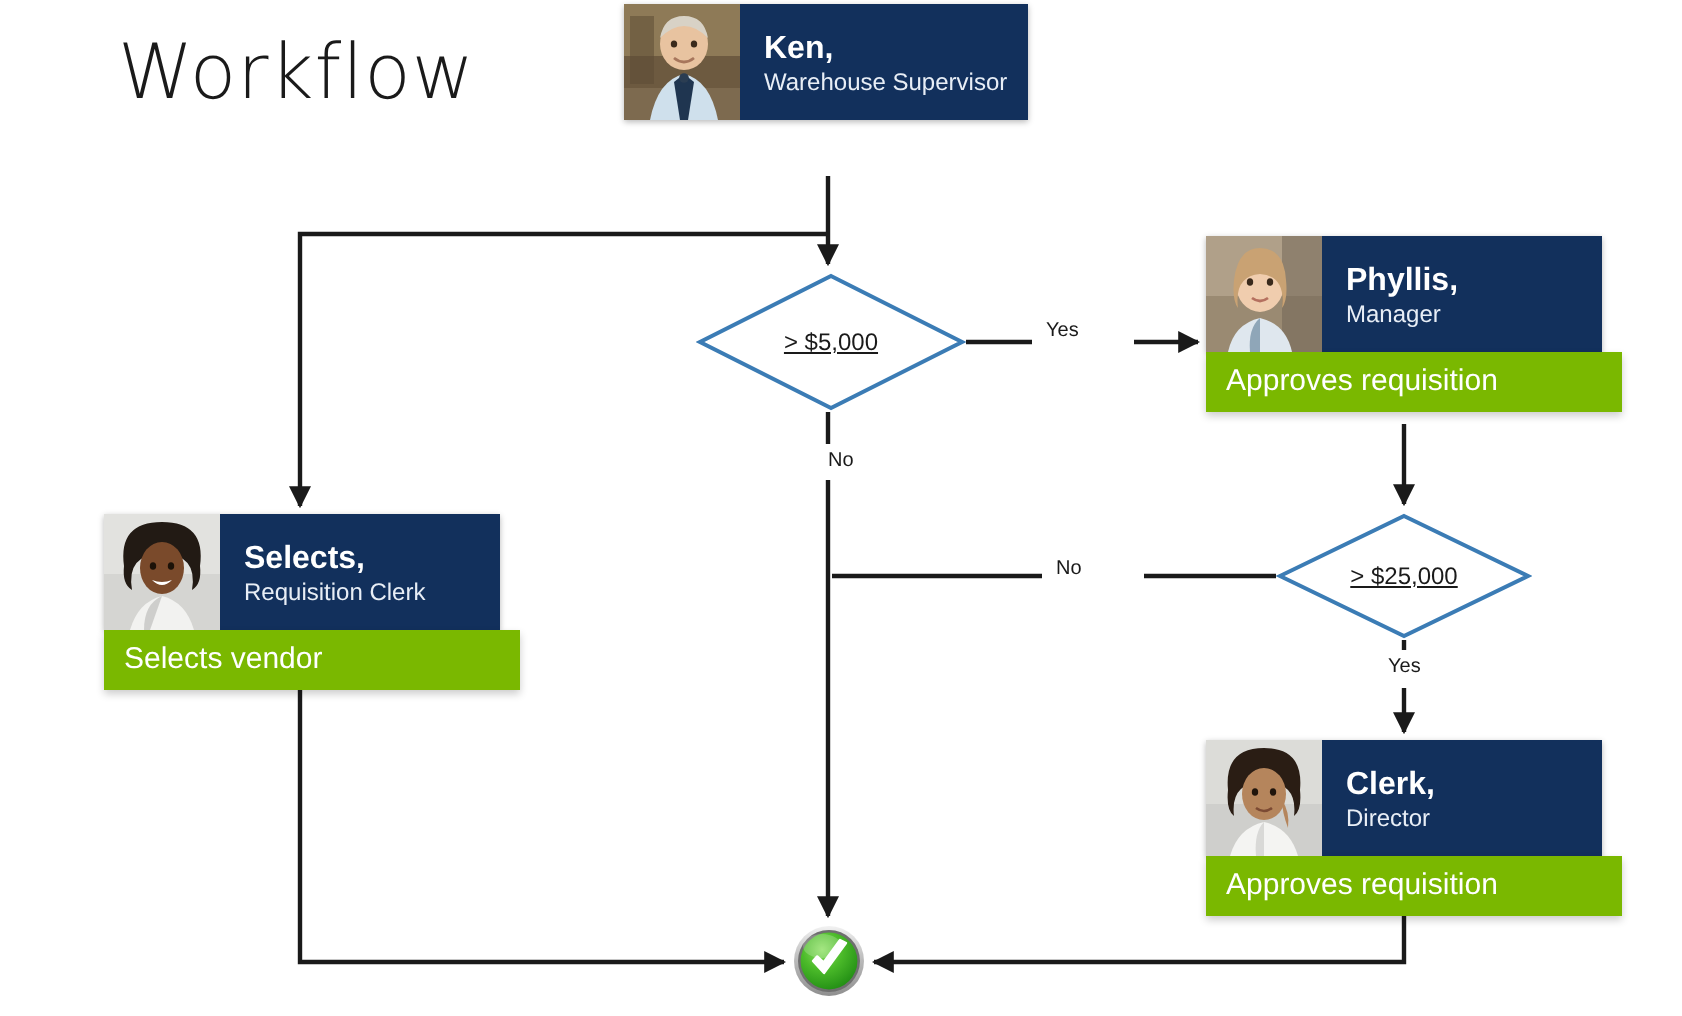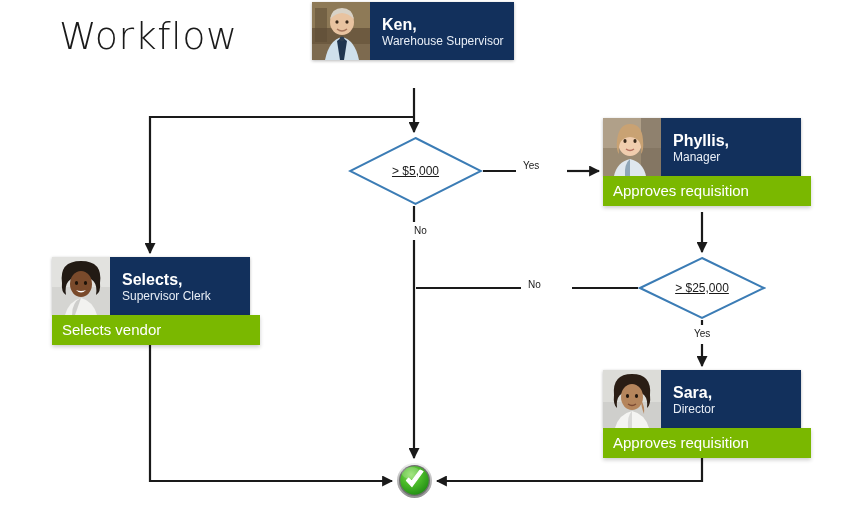--- a/index.html
+++ b/index.html
@@ -282,21 +282,21 @@
           <ellipse cx="29" cy="27" rx="11" ry="13" fill="#7a4a2b"></ellipse>
           <ellipse cx="24.5" cy="26" rx="1.6" ry="1.9" fill="#1c1208"></ellipse>
           <ellipse cx="33.5" cy="26" rx="1.6" ry="1.9" fill="#1c1208"></ellipse>
           <path d="M24 33 q5 5 10 0 q-5 2 -10 0z" fill="#ffffff"></path>
           <path d="M13 58 q4 -14 16 -17 q12 3 16 17z" fill="#f2f2f0"></path>
           <path d="M29 41 l-6 17 l-3 0 q0 -13 9 -17z" fill="#2e2e2e" opacity="0.18"></path>
         </svg>
       </div>
       <div class="card-text">
         <div class="card-name">Selects,</div>
-        <div class="card-role">Supervisor Clerk</div>
+        <div class="card-role">Requisition Clerk</div>
       </div>
     </div>
     <div class="card-action">Selects vendor</div>
   </div>
 
   <div class="person-card" id="card-sara">
     <div class="card-top">
       <div class="card-photo">
         <svg viewBox="0 0 58 58" xmlns="http://www.w3.org/2000/svg">
           <rect width="58" height="58" fill="#cfcfcc"></rect>
@@ -305,21 +305,21 @@
           <ellipse cx="29" cy="27" rx="11" ry="13" fill="#b5855c"></ellipse>
           <ellipse cx="24.5" cy="26" rx="1.6" ry="1.9" fill="#20150c"></ellipse>
           <ellipse cx="33.5" cy="26" rx="1.6" ry="1.9" fill="#20150c"></ellipse>
           <path d="M25 34 q4 3 8 0" stroke="#7c4a33" stroke-width="1.3" fill="none"></path>
           <path d="M12 58 q4 -14 17 -17 q13 3 17 17z" fill="#f4f4f2"></path>
           <path d="M38 30 q4 6 3 14 q-3 -8 -3 -14z" fill="#b5855c"></path>
           <path d="M29 41 l0 17 l-4 0 q-1 -12 4 -17z" fill="#6f6f6f" opacity="0.2"></path>
         </svg>
       </div>
       <div class="card-text">
-        <div class="card-name">Sara,</div>
+        <div class="card-name">Clerk,</div>
         <div class="card-role">Director</div>
       </div>
     </div>
     <div class="card-action">Approves requisition</div>
   </div>
 
   <div id="end-node">
     <svg width="37" height="37" viewBox="0 0 37 37" xmlns="http://www.w3.org/2000/svg">
       <circle cx="18.5" cy="18.5" r="17.5" fill="url(#ringGrad)"></circle>
       <circle cx="18.5" cy="18.5" r="15.5" fill="#6f6f6f"></circle>

